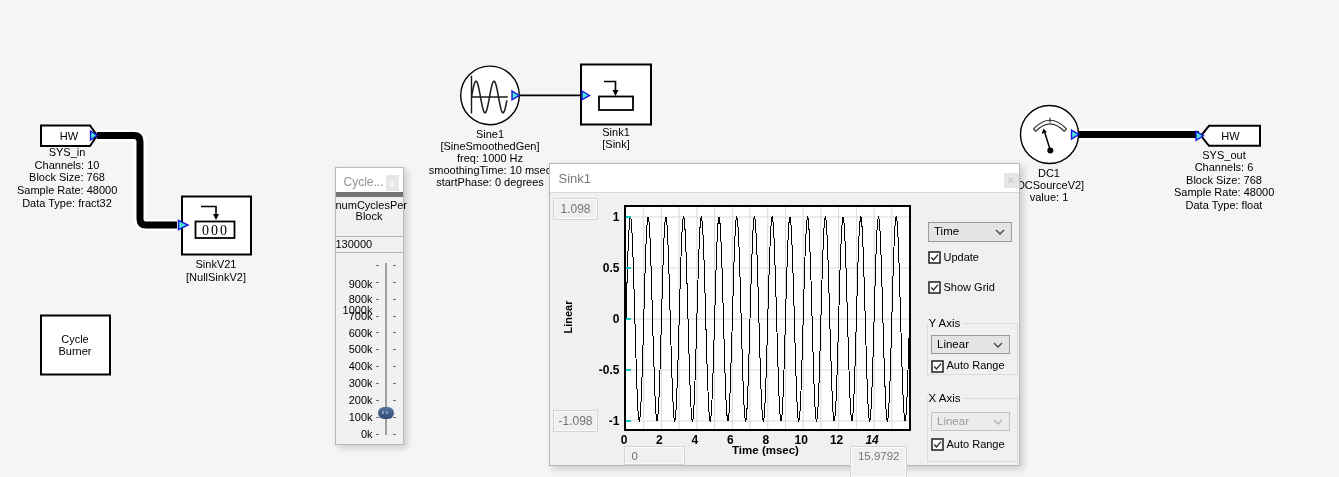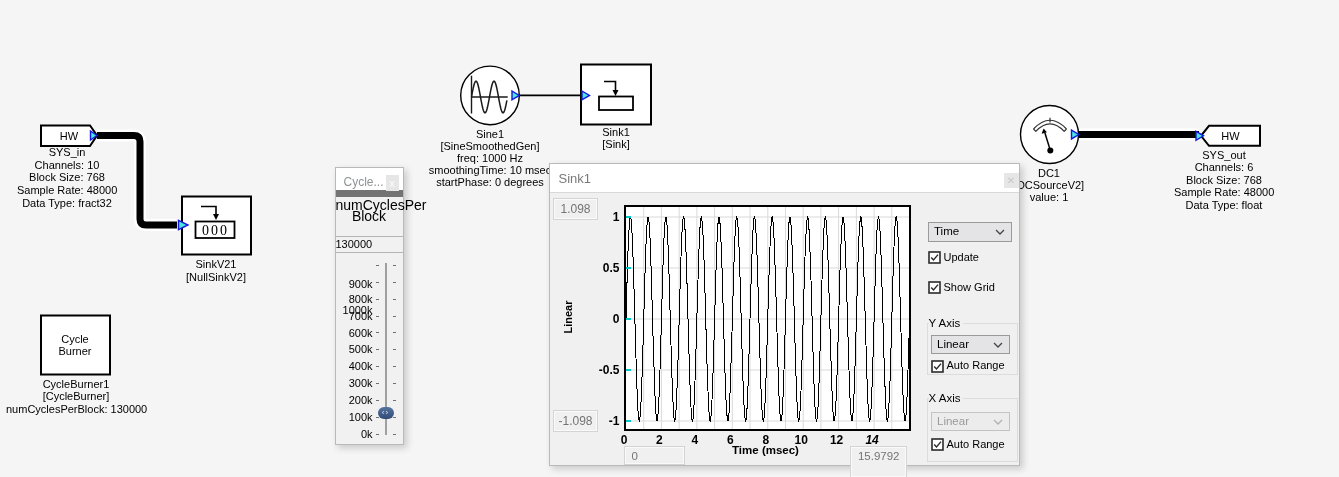--- a/index.html
+++ b/index.html
@@ -73,45 +73,42 @@
 
 <div class="lbl" style="left:17px;top:146.3px;width:100px;">SYS_in
 Channels: 10
 Block Size: 768
 Sample Rate: 48000
 Data Type: fract32</div>
 <div class="lbl" style="left:166px;top:258px;width:100px;">SinkV21
 [NullSinkV2]</div>
 <div class="lbl" style="left:25px;top:332.5px;width:100px;">Cycle
 Burner</div>
-<div class="lbl" style="left:6px;top:378.2px;width:140px;line-height:12.2px;">CycleBurner1
-[CycleBurner]
-numCyclesPerBlock: 130000</div>
 <div class="lbl" style="left:420px;top:129.4px;width:140px;line-height:11.9px;">Sine1
 [SineSmoothedGen]
 freq: 1000 Hz
 smoothingTime: 10 msec
 startPhase: 0 degrees</div>
 <div class="lbl" style="left:566px;top:127.2px;width:100px;line-height:11.9px;">Sink1
 [Sink]</div>
 <div class="lbl" style="left:999px;top:167.3px;width:100px;line-height:12px;">DC1
 [DCSourceV2]
 value: 1</div>
 <div class="lbl" style="left:1174px;top:148.5px;width:100px;">SYS_out
 Channels: 6
 Block Size: 768
 Sample Rate: 48000
 Data Type: float</div>
 
 <div class="win" style="left:334.5px;top:166.5px;width:69px;height:278px;background:#f1f1f1;">
-  <div class="ttl" style="height:29px;border-bottom:7px solid #737373;">
+  <div class="ttl" style="height:29px;border-bottom:5px solid #737373;">
     <div style="position:absolute;left:8px;top:7px;font-size:12px;color:#8f9396;">Cycle...</div>
     <div style="position:absolute;right:4px;top:7px;width:13px;height:16px;background:#e6e6e6;color:#fdfdfd;font-size:11px;text-align:center;line-height:16px;">x</div>
   </div>
-  <div style="position:absolute;left:0;right:0;top:32px;text-align:center;font-size:14px;line-height:11.5px;color:#000;">numCyclesPer<br>Block</div>
+  <div style="position:absolute;left:0;right:0;top:32px;text-align:center;font-size:11px;line-height:11.5px;color:#000;">numCyclesPer<br>Block</div>
   <div style="position:absolute;left:0;right:0;top:68px;border-top:1px solid #b5b5b5;"></div>
   <div style="position:absolute;left:0;right:0;top:69px;text-align:left;font-size:11px;line-height:15px;color:#000;">130000</div>
   <div style="position:absolute;left:0;right:0;top:84.5px;border-top:1px solid #b5b5b5;"></div>
 
   <div class="sl" style="top:91.4px;margin-top:45px;">1000k</div>
       <div class="sl" style="top:110px;">900k</div>
       <div class="sl" style="top:125.2px;">800k</div>
       <div class="sl" style="top:142.1px;">700k</div>
       <div class="sl" style="top:159.0px;">600k</div>
       <div class="sl" style="top:175.9px;">500k</div>

